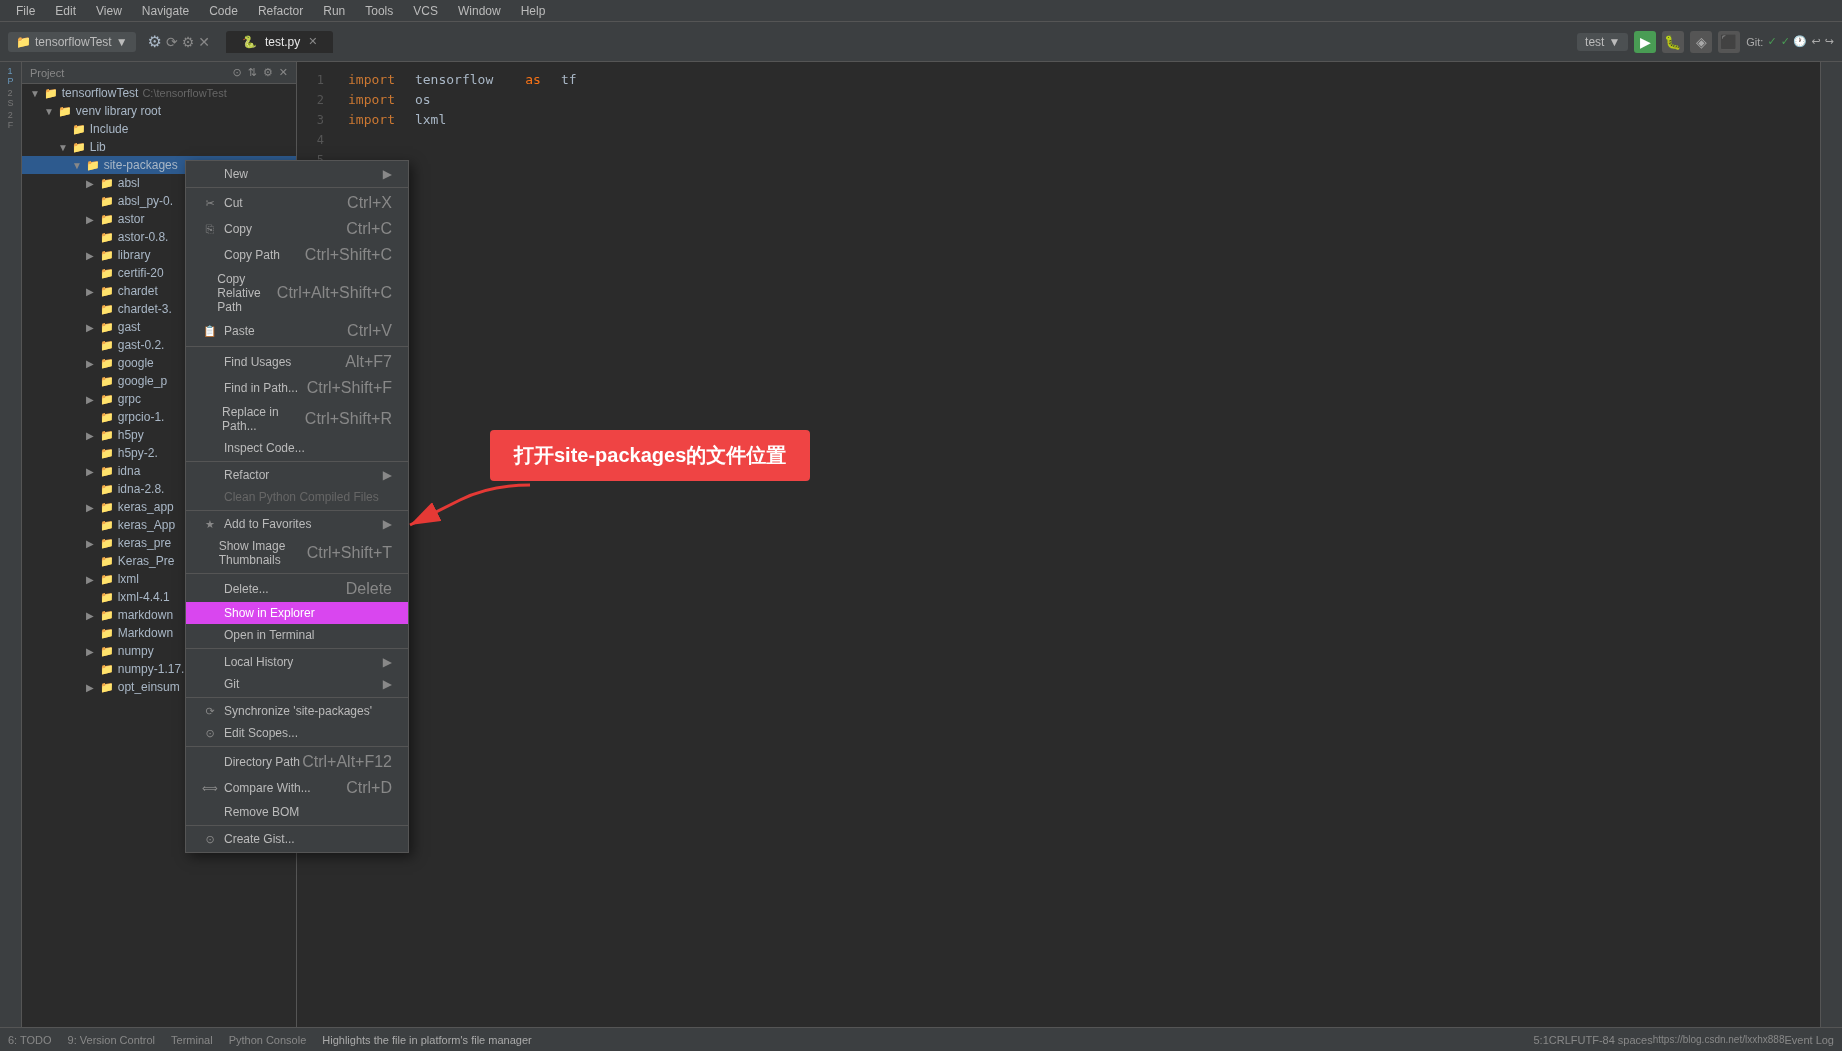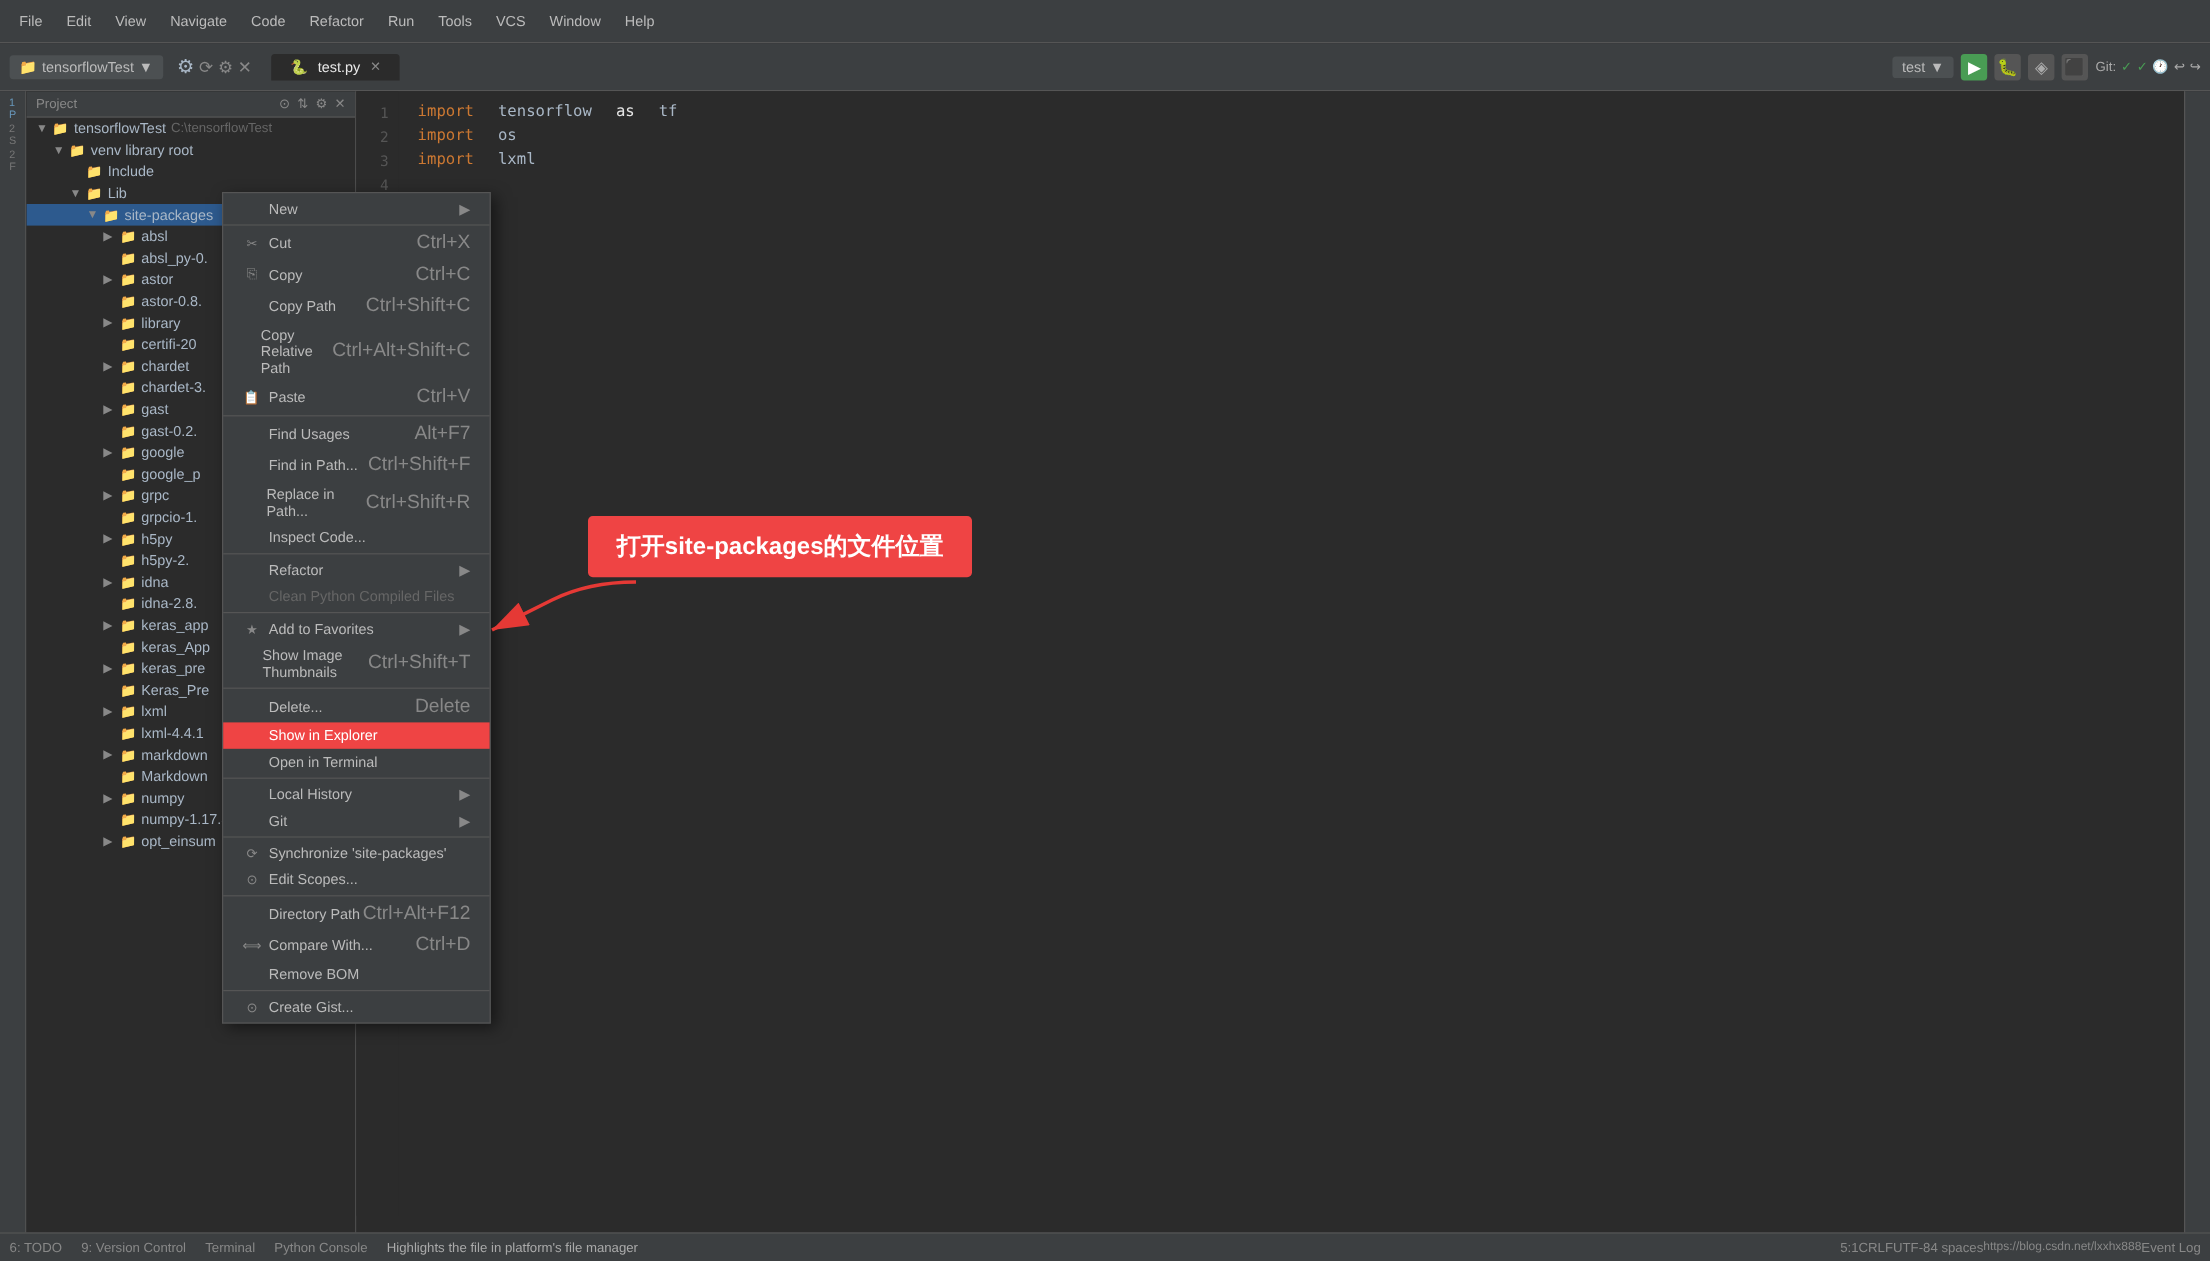--- a/index.html
+++ b/index.html
@@ -9,21 +9,21 @@
       background: #2b2b2b;
       font-family: 'Segoe UI', Arial, sans-serif;
       font-size: 13px;
       color: #a9b7c6;
       overflow: hidden;
       position: relative;
     }
 
     
     .menu-bar {
-      height: 36px;
+      height: 22px;
       background: #3c3f41;
       display: flex;
       align-items: center;
       padding: 0 8px;
       gap: 4px;
       border-bottom: 1px solid #555;
     }
     .menu-item {
       padding: 2px 8px;
       font-size: 12px;
@@ -167,21 +167,21 @@
     .code-area {
       flex: 1;
       padding: 8px 16px;
       font-family: monospace;
       font-size: 13px;
       line-height: 20px;
       color: #a9b7c6;
     }
     .code-line { display: flex; align-items: center; gap: 20px; }
     .kw-import { color: #cc7832; }
-    .kw-as { color: #e5e5e5; }
+    .kw-as { color: #f97316; margin-left: 12px; }
     .module { color: #a9b7c6; }
 
     
     .context-menu {
       position: absolute;
       top: 160px;
       left: 185px;
       width: 224px;
       background: #3c3f41;
       border: 1px solid #555;
@@ -192,21 +192,21 @@
     }
     .ctx-item {
       display: flex;
       align-items: center;
       justify-content: space-between;
       padding: 4px 16px;
       cursor: pointer;
       color: #bbbbbb;
       position: relative;
     }
-    .ctx-item.highlighted { background: #ef4444; color: white; }
+    .ctx-item.highlighted { background: #d946ef; color: white; }
     .ctx-item.disabled { color: #666; cursor: default; }
     .ctx-item .left-part { display: flex; align-items: center; gap: 6px; }
     .ctx-item .shortcut { color: #888; font-size: 16px; }
     .ctx-separator { height: 1px; background: #555; margin: 2px 0; }
     .ctx-arrow { margin-left: auto; color: #888; }
     .ctx-icon { width: 16px; text-align: center; font-size: 11px; color: #888; }
 
     
     .annotation-box {
       position: absolute;

